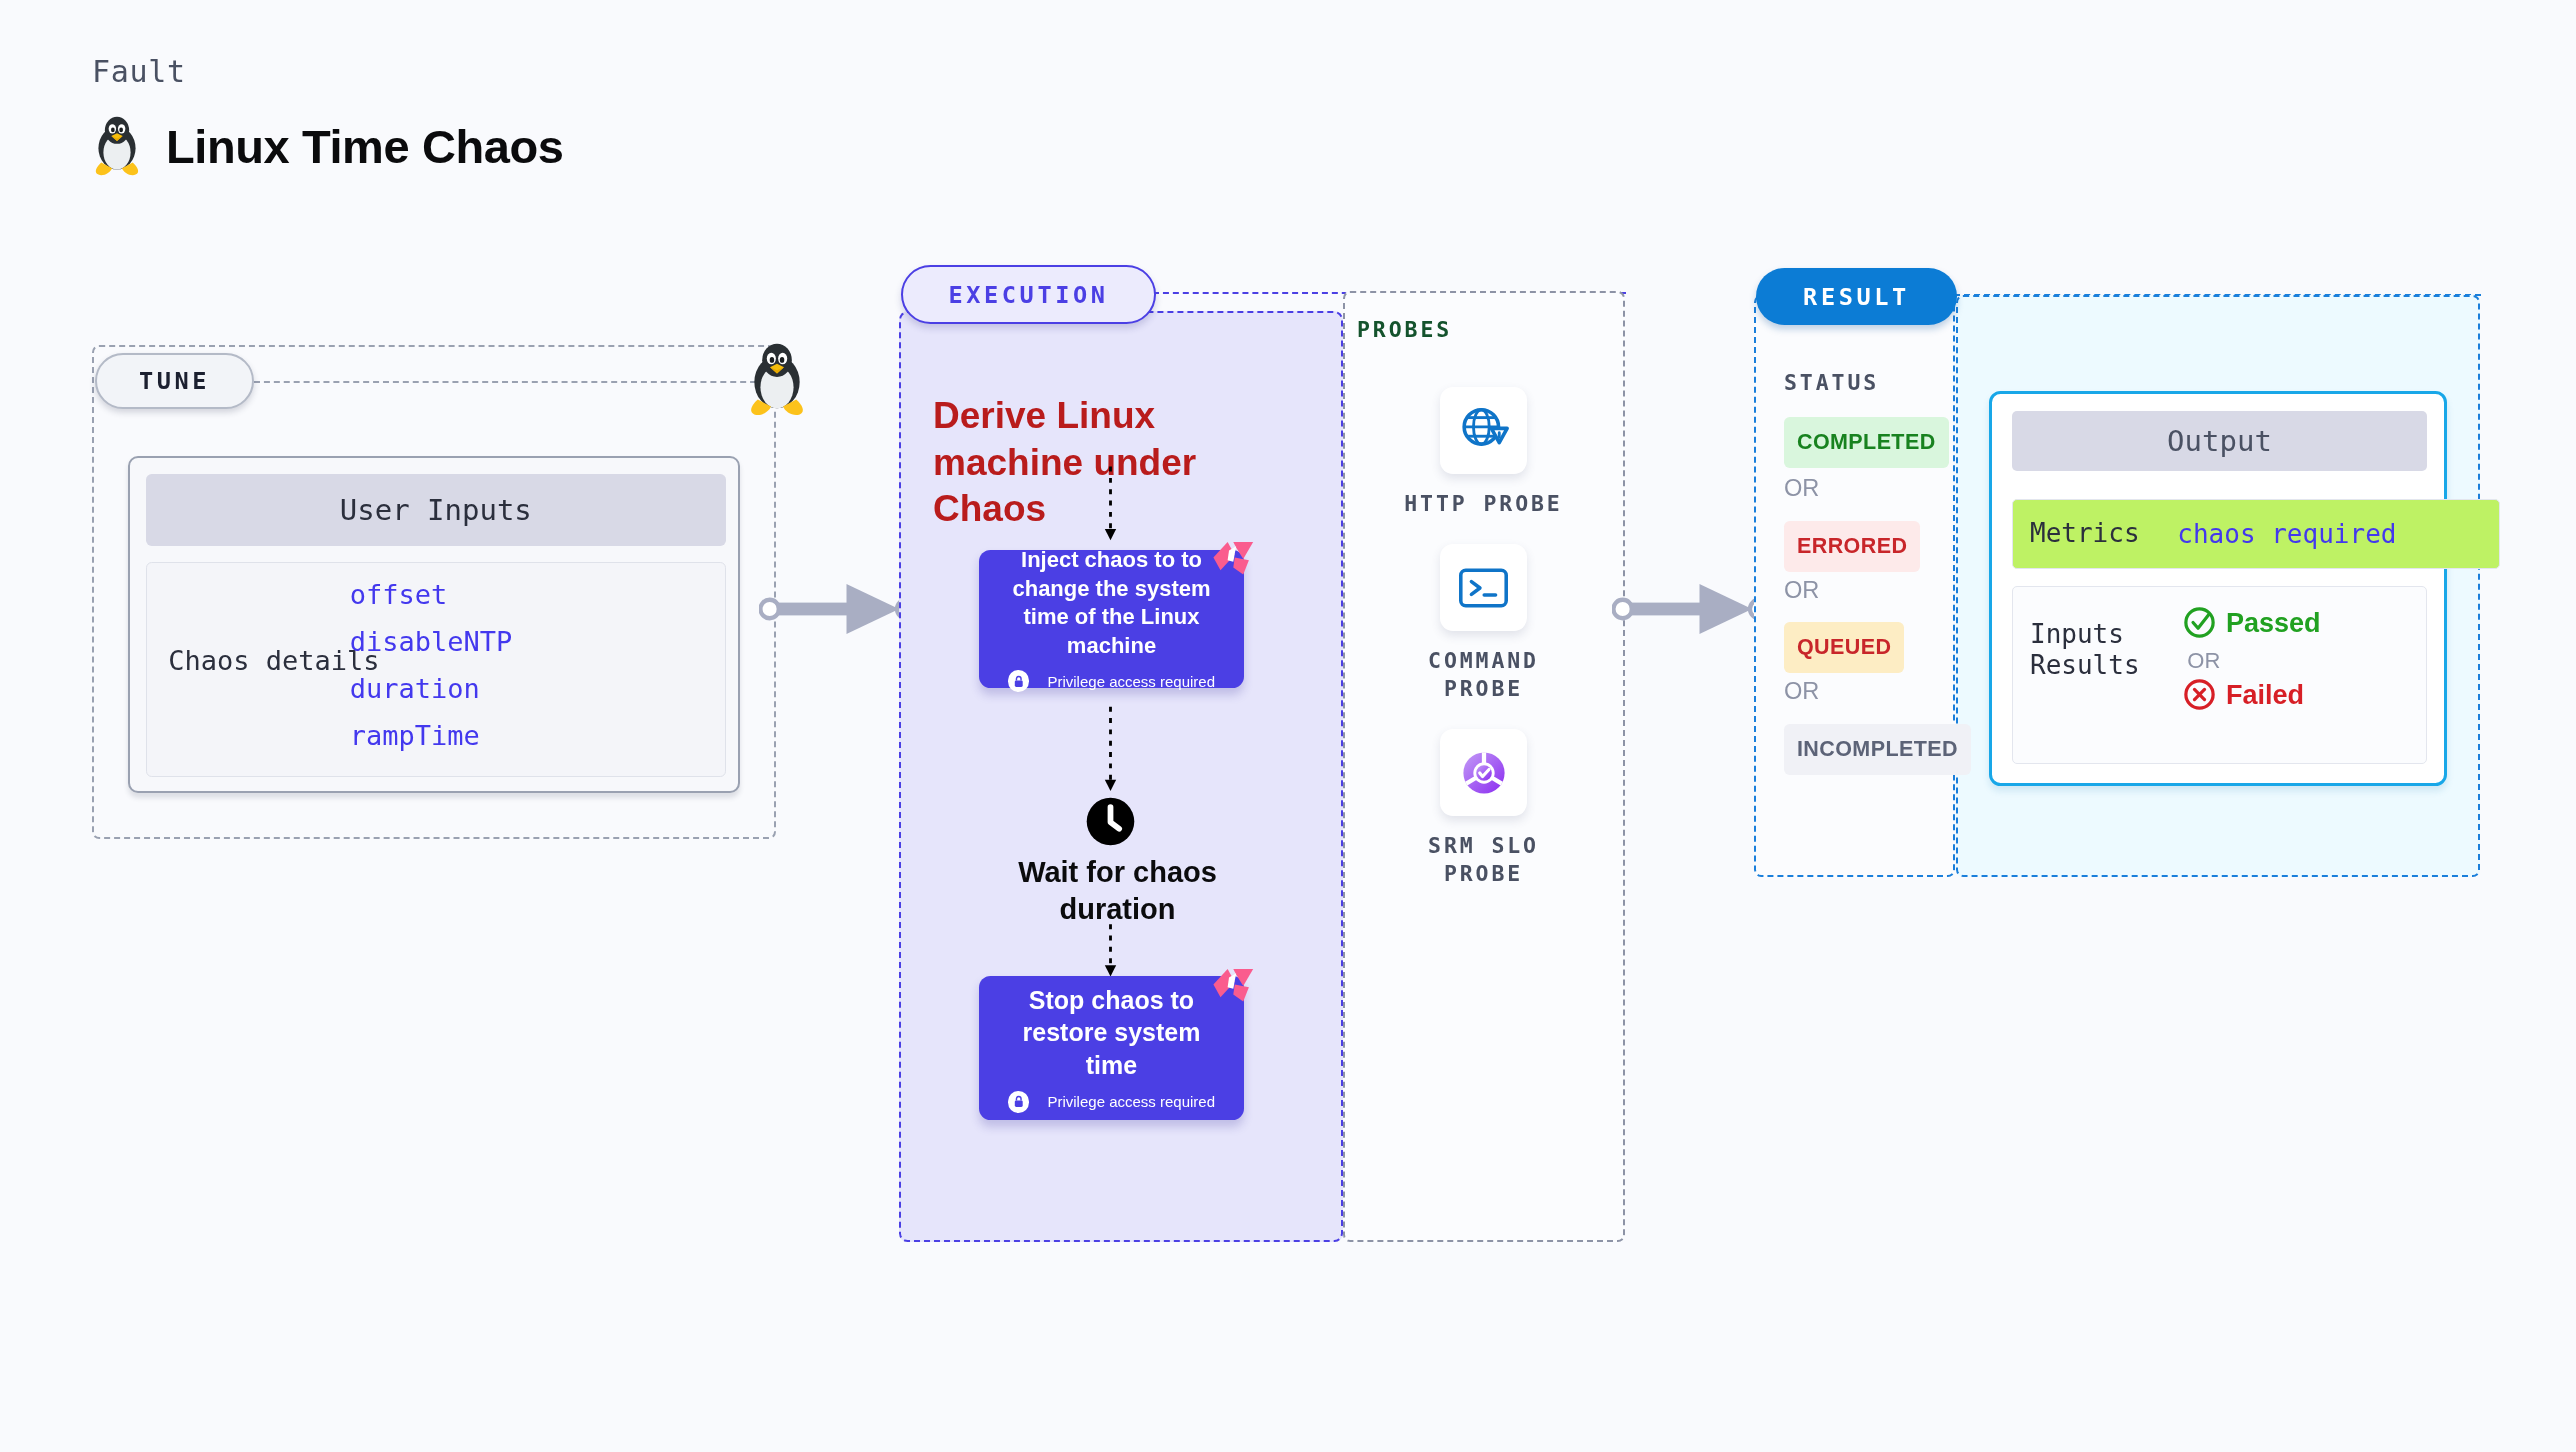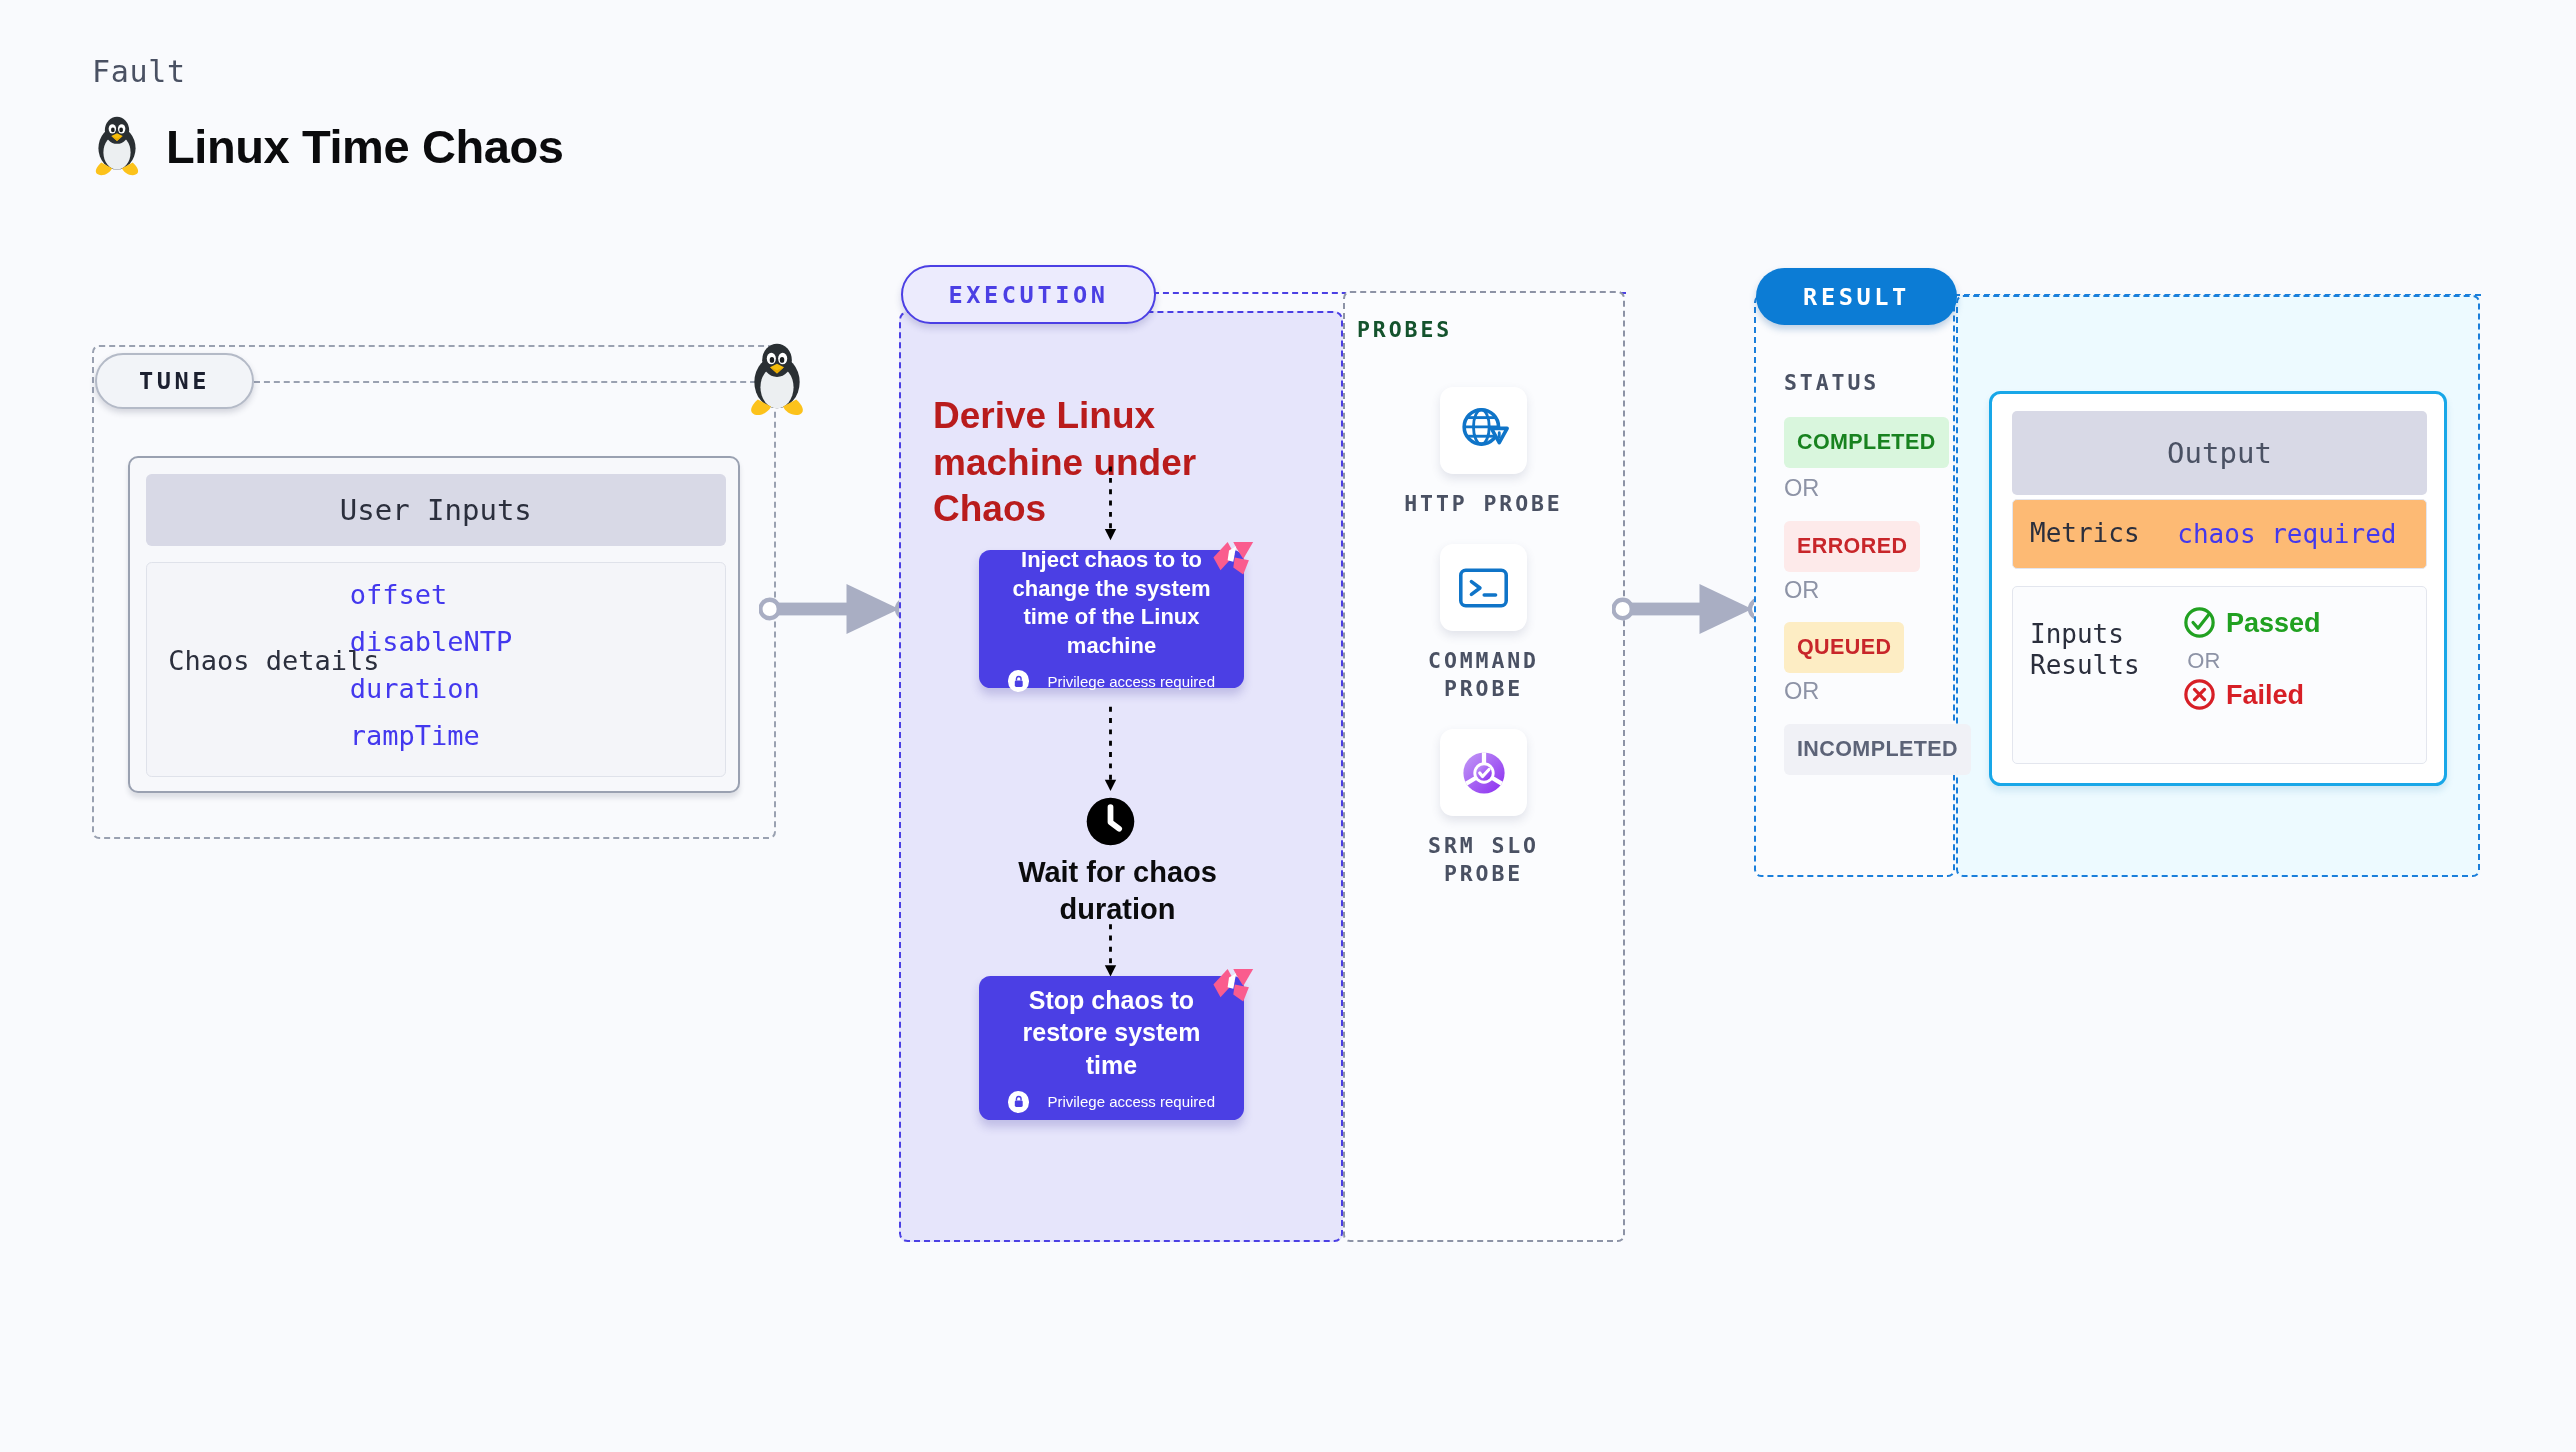--- a/index.html
+++ b/index.html
@@ -176,29 +176,29 @@
   #or-3{left:1784px;top:678px;}
   #badge-incompleted{left:1784px;top:724px;background:#f0f1f6;color:#5c6377;}
 
   
   #output-card{
     position:absolute;left:1989px;top:391px;width:458px;height:395px;
     background:#ffffff;border:3.6px solid #18a7e8;border-radius:11.5px;box-sizing:border-box;
     box-shadow:0 5px 7.2px rgba(20,120,180,.14);
   }
   #output-header{
-    position:absolute;left:20px;top:17px;width:415px;height:84px;
+    position:absolute;left:20px;top:17px;width:415px;height:60px;
     background:#d8d9e6;border-radius:5px;
     display:flex;align-items:center;justify-content:center;
     font-family:"DejaVu Sans Mono","Liberation Mono",monospace;
     font-size:29px;color:#4a5163;
   }
   #metrics-row{
-    position:absolute;left:20px;top:105px;width:415px;height:70px;
-    background:#fdba74;border:1.4px solid #e3e6ee;border-radius:5px;box-sizing:border-box;
+    position:absolute;left:20px;top:105px;width:488px;height:70px;
+    background:#bef264;border:1.4px solid #e3e6ee;border-radius:5px;box-sizing:border-box;
     display:flex;align-items:center;
   }
   #probe-results-box{
     position:absolute;left:20px;top:192px;width:415px;height:178px;
     background:#fbfcfe;border:1.4px solid #e3e6ee;border-radius:5px;box-sizing:border-box;
   }
   .mono-label{
     font-family:"DejaVu Sans Mono","Liberation Mono",monospace;
     font-size:26px;color:#2b2f3d;line-height:1.22;
   }

